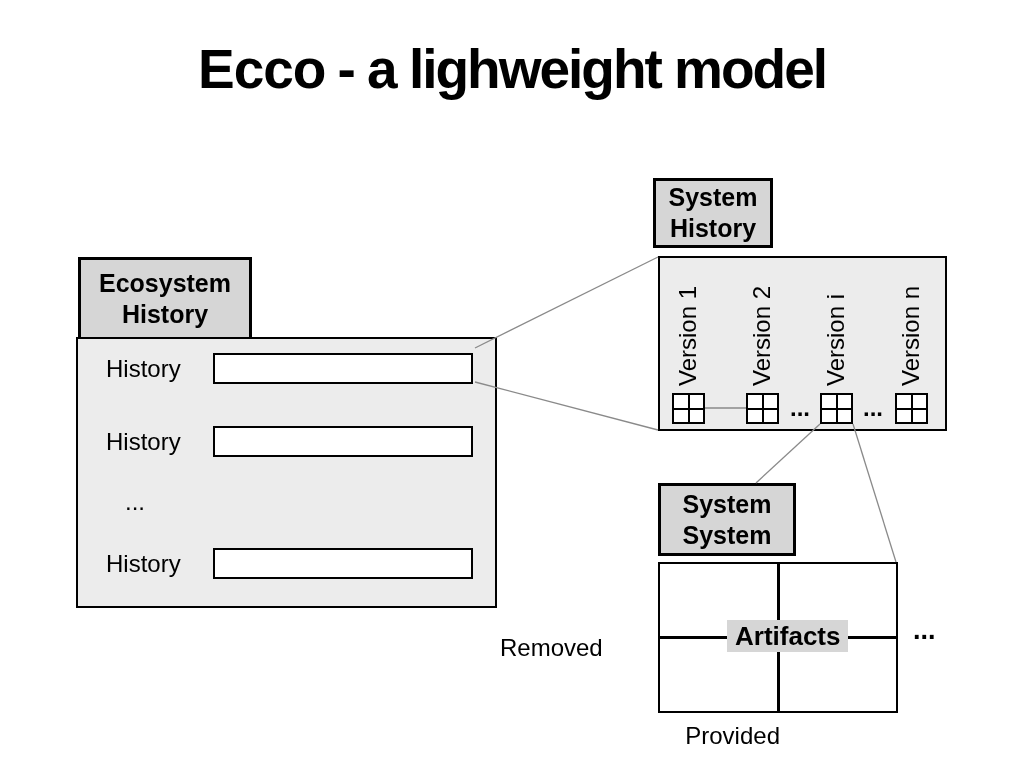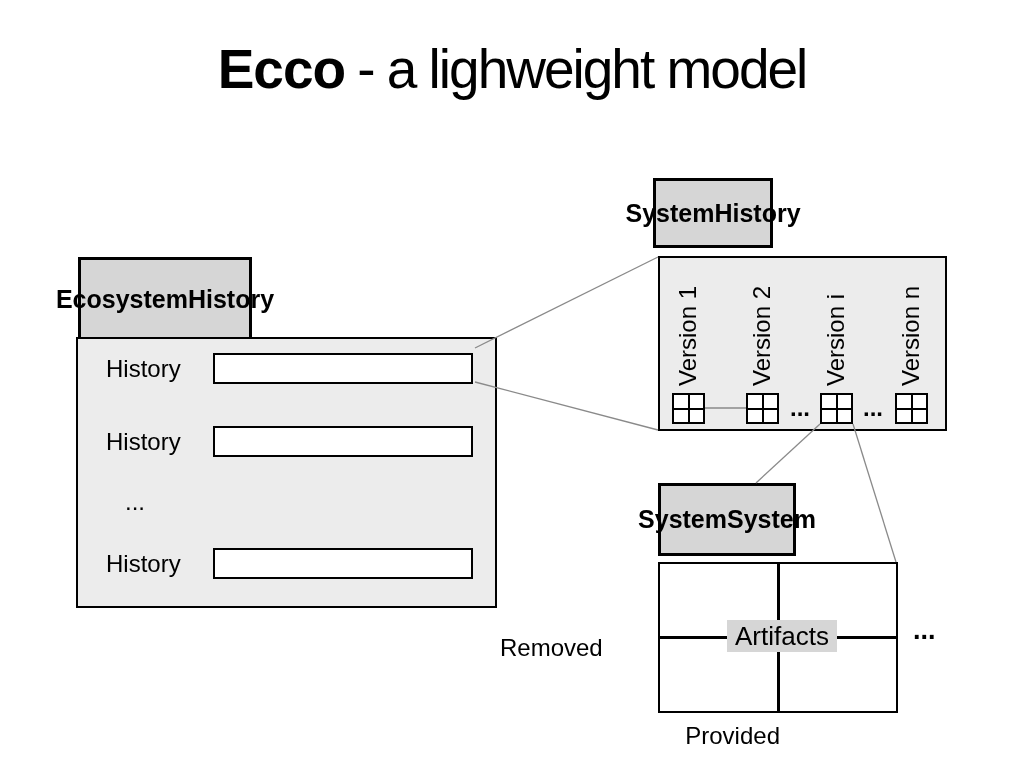--- a/index.html
+++ b/index.html
@@ -6,25 +6,25 @@
   .slide{
     position:relative;width:1024px;height:768px;background:#ffffff;
     font-family:"Liberation Sans", sans-serif;color:#000;overflow:hidden;
   }
   
   .title{
     position:absolute;top:38px;left:0;width:100%;
     text-align:center;font-size:55px;line-height:1.15;white-space:nowrap;
   }
   .title .brand{font-weight:bold;letter-spacing:-1px;margin-right:12px;}
-  .title .subtitle{font-weight:normal;letter-spacing:-2px;}
+  .title .subtitle{font-weight:bold;letter-spacing:-2px;}
   
   .label-box{
     position:absolute;background:#d6d6d6;border:3px solid #000;box-sizing:border-box;
-    display:flex;align-items:center;justify-content:center;
+    display:flex;flex-direction:column;align-items:center;justify-content:center;
     font-weight:bold;font-size:25px;line-height:31px;text-align:center;
   }
   
   .panel{position:absolute;background:#ececec;border:2px solid #000;box-sizing:border-box;}
   .eco-label{left:78px;top:257px;width:174px;height:84px;}
   .eco-panel{left:76px;top:337px;width:421px;height:271px;}
   .row-label{position:absolute;left:28px;width:104px;font-size:24px;line-height:31px;}
   .row-rect{
     position:absolute;left:135px;width:260px;height:31px;
     background:#fff;border:2px solid #000;box-sizing:border-box;
@@ -48,21 +48,21 @@
   
   .sv-label{left:658px;top:483px;width:138px;height:73px;}
   .matrix{
     position:absolute;left:658px;top:562px;width:240px;height:151px;box-sizing:border-box;
     background-color:#fff;border:2px solid #000;
     background-image:linear-gradient(#000,#000),linear-gradient(#000,#000);
     background-size:3px 100%,100% 3px;background-position:center,center;background-repeat:no-repeat;
   }
   .matrix-center{
     position:absolute;left:727px;top:620px;background:#d6d6d6;
-    font-weight:normal;font-size:26px;line-height:30px;padding:1px 8px;white-space:nowrap;
+    font-weight:bold;font-size:26px;line-height:30px;padding:1px 8px;white-space:nowrap;
   }
   .axis-label{position:absolute;font-size:24px;line-height:28px;}
   .lbl-added{left:520px;top:586px;width:130px;text-align:right;}
   .lbl-removed{left:500px;top:634px;width:150px;}
   .lbl-provided{left:656px;top:722px;width:124px;text-align:right;}
   .lbl-required{left:777px;top:722px;width:122px;text-align:center;}
   .matrix-dots{position:absolute;left:913px;top:615px;font-size:27px;font-weight:bold;}
   
   .connectors{position:absolute;left:0;top:0;width:1024px;height:768px;pointer-events:none;z-index:10;}
 </style>

